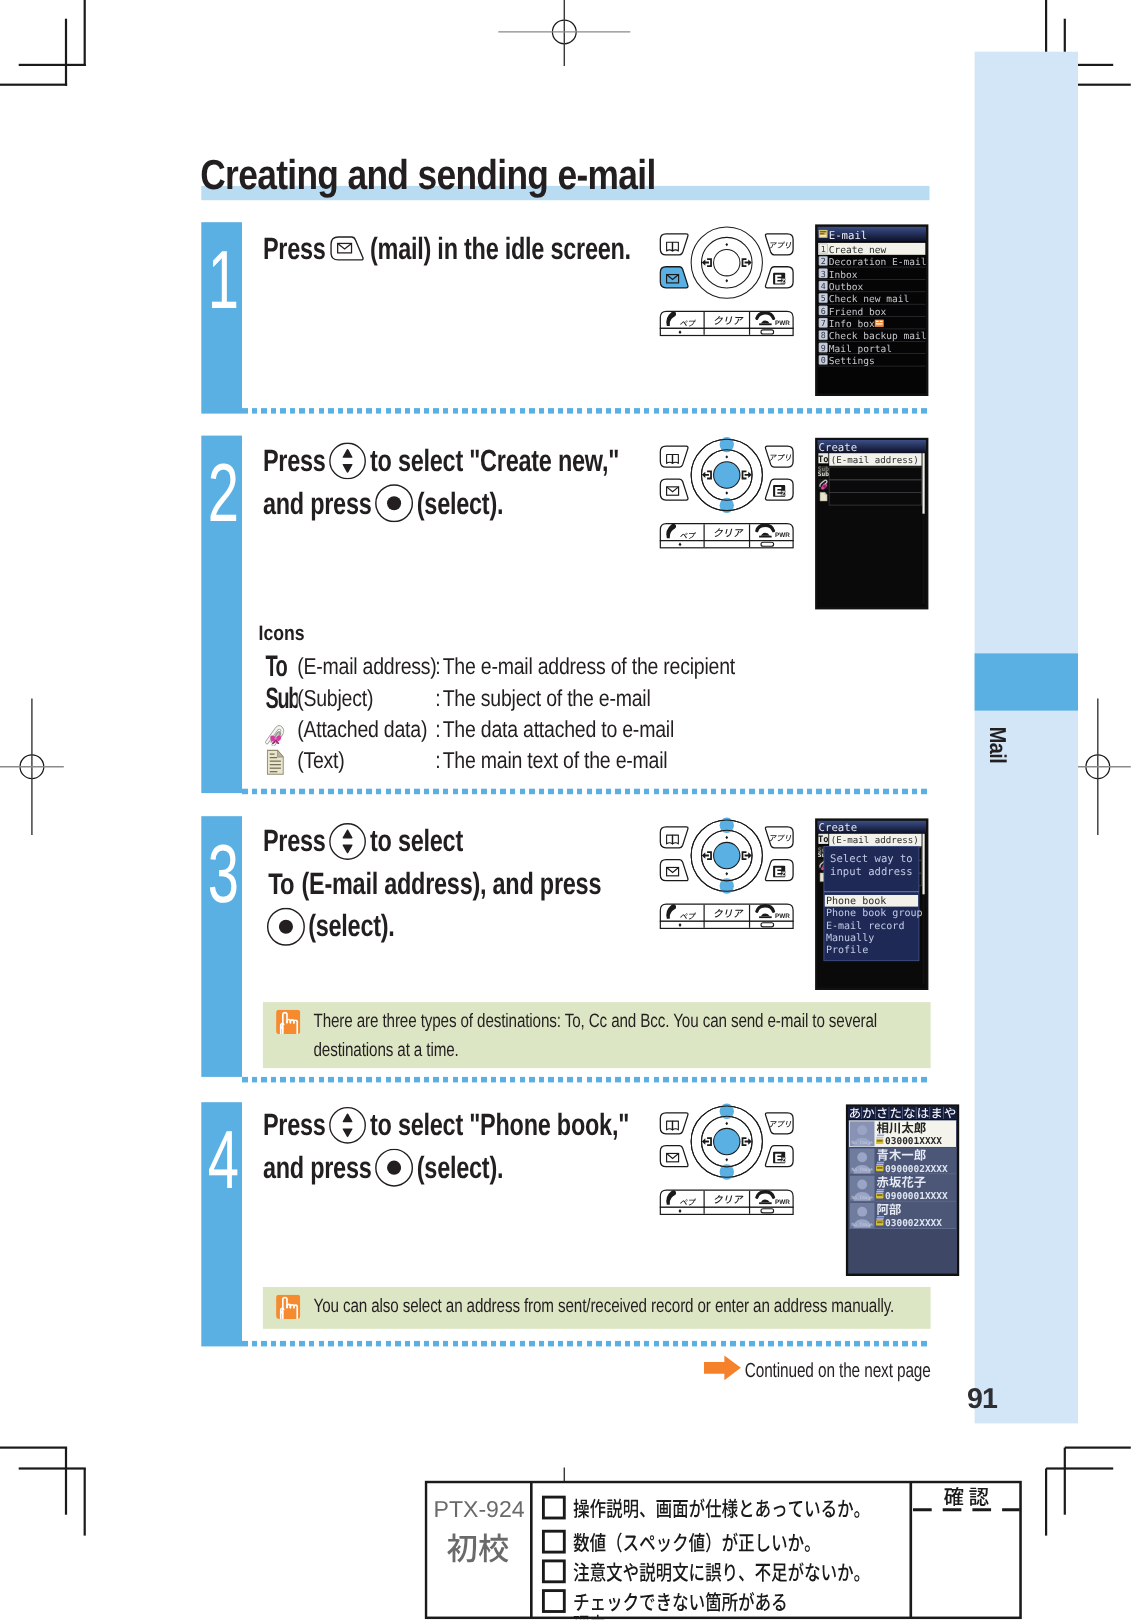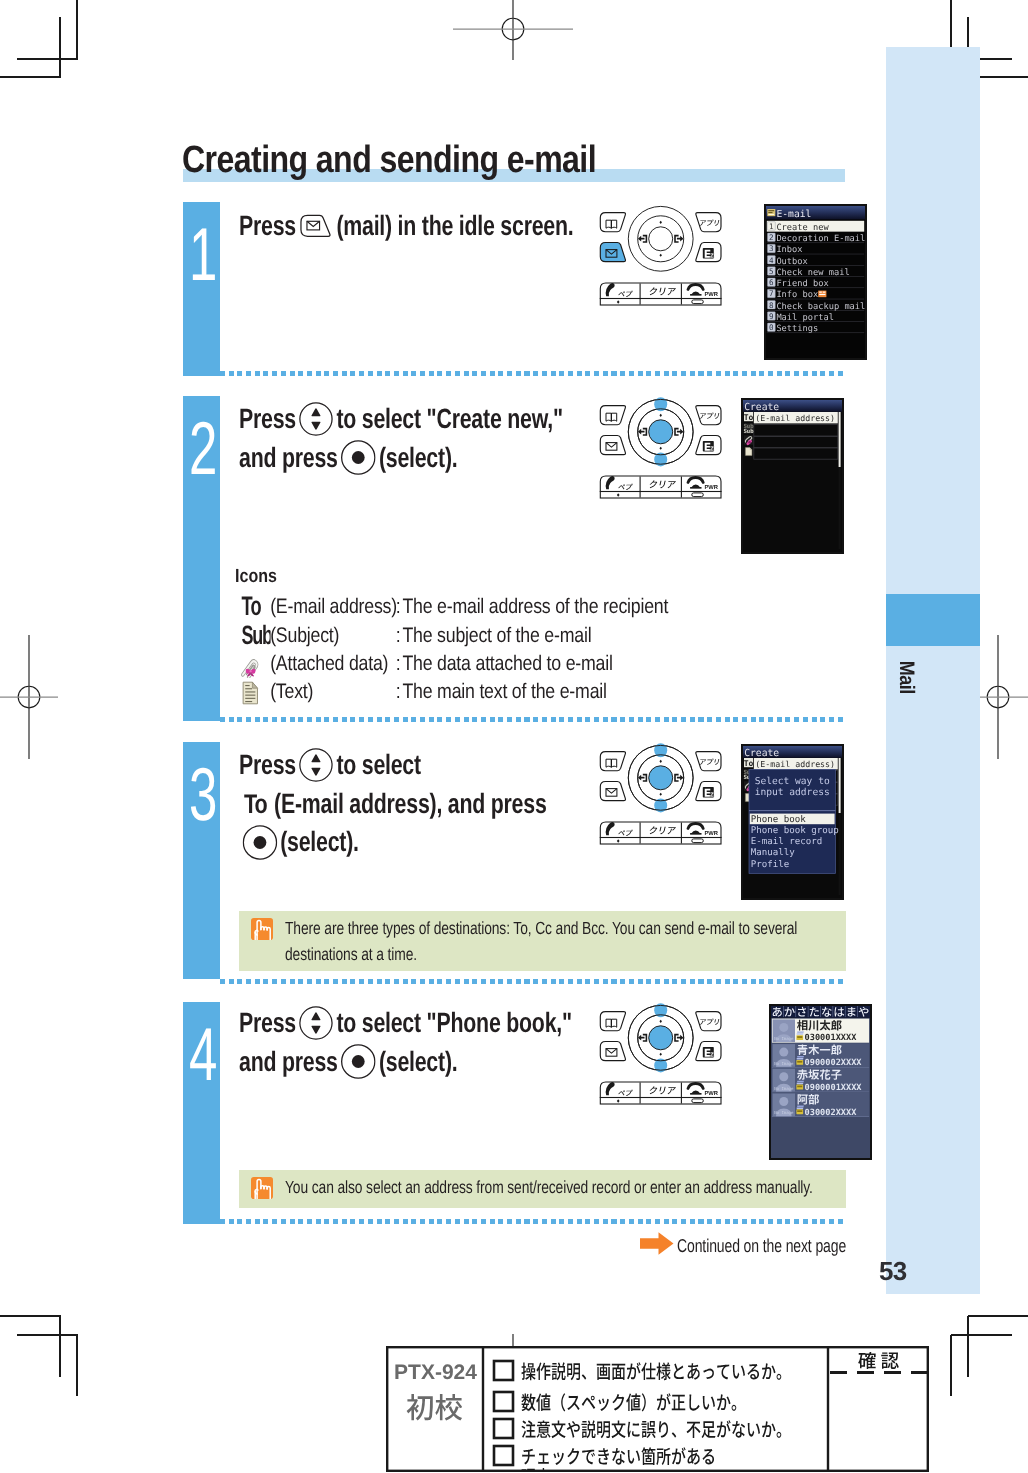--- a/index.html
+++ b/index.html
@@ -45,21 +45,21 @@
   .iconrow .legicon{width:34.5px;display:inline-flex;align-items:center;justify-content:flex-start;
                     align-self:flex-end;position:relative;top:2px;}
   .iconrow .leglabel{display:inline-block;width:148.5px;}
   .iconrow .legcolon{display:inline-block;width:8.0px;}
   .iconshead{position:absolute;font-size:19px;font-weight:bold;color:#231f20;
              transform:scaleX(0.845);transform-origin:0 0;}
   .contnext{position:absolute;font-size:18.5px;color:#231f20;letter-spacing:-0.15px;
             transform:scaleX(0.757);transform-origin:0 0;white-space:nowrap;}
   .kp{position:absolute;}
   .screen{position:absolute;padding:2px;background:#111;line-height:0;}
-  #proof{position:absolute;font-weight:bold;}
+  #proof{position:absolute;}
   .step{position:static;}
 </style>
 </head>
 <body>
 
 <div class="marks">
     <div class="cropmark" style="left:76.2px;top:-1.0px;width:1.5px;height:60.8px"></div>
     <div class="cropmark" style="left:17.0px;top:58.2px;width:60.8px;height:1.5px"></div>
     <div class="cropmark" style="left:59.2px;top:17.0px;width:1.5px;height:60.8px"></div>
     <div class="cropmark" style="left:0.0px;top:76.2px;width:60.8px;height:1.5px"></div>
@@ -94,21 +94,21 @@
       <circle cx="62.0" cy="62.0" r="10.8" fill="none" stroke="#1a1a1a" stroke-width="1.15"></circle>
       <path d="M62.0 32.0 V90.0" stroke="#3a3a3a" stroke-width="1.3"></path>
       <path d="M4.0 62.0 H120.0" stroke="#8a8a8a" stroke-width="1.25"></path>
     </svg>
   </div>
 <div id="paleband"></div>
 <div id="tabblock"></div>
 <div id="tablabel">
     <span>Mail</span>
   </div>
-<div id="pagenum">53</div>
+<div id="pagenum">91</div>
 <div id="titlebar"></div>
 <h1 id="title">Creating and sending e-mail</h1>
 <div class="step">
     <div class="stepbar" style="top:202px;height:174px"></div>
     <div class="stepnum" style="top:217px">1</div>
     <div class="instr" style="left:239px;top:207px">
       <div class="iline">
         <span>Press </span>
         <svg class="ii" width="34" height="26" viewBox="0 0 34 26" xmlns="http://www.w3.org/2000/svg">
           <path d="M2.0 9.0 q0 -6.6 6.6 -6.6 h12.0 q2.6 0 3.6 2.7 l6.6 15.8 q1.0 2.4 -1.6 2.4 h-20.6 q-6.6 0 -6.6 -6.6 z" fill="#fff" stroke="#231f20" stroke-width="1.25"></path>
@@ -151,21 +151,21 @@
         <path d="M8.2 93.3 q-2.0 -7.6 4.2 -12.5 q1.5 -1.2 2.9 -0.55 q1.35 0.65 1.35 2.2 q0 1.5 -1.35 2.25 q-1.8 0.95 -2.9 2.4 q-1.8 2.3 -1.5 5.6 q0.1 0.4 0.1 0.6 z" fill="#1a1a1a"></path>
         <path transform="translate(19.5,93.6) skewX(-13) scale(0.071)" d="M71 -61Q71 -58 73 -56Q75 -54 78 -54Q81 -54 83 -56Q85 -58 85 -61Q85 -63 83 -65Q81 -67 78 -67Q75 -67 73 -65Q71 -63 71 -61ZM66 -61Q66 -64 67 -67Q69 -70 72 -71Q75 -73 78 -73Q82 -73 84 -71Q87 -70 89 -67Q91 -64 91 -61Q91 -57 89 -54Q87 -51 84 -50Q82 -48 78 -48Q75 -48 72 -50Q69 -51 67 -54Q66 -57 66 -61ZM5 -27Q7 -29 8 -31Q10 -32 12 -34Q14 -36 16 -39Q18 -41 21 -45Q24 -48 26 -51Q29 -54 32 -57Q36 -62 40 -63Q44 -63 50 -58Q53 -55 57 -52Q60 -48 64 -44Q67 -41 70 -37Q74 -34 78 -29Q82 -25 86 -20Q91 -15 95 -11L86 -2Q83 -6 79 -11Q75 -15 71 -20Q67 -24 64 -28Q62 -30 59 -33Q57 -36 54 -39Q51 -42 49 -44Q47 -47 45 -48Q43 -51 41 -51Q39 -50 37 -47Q35 -45 33 -43Q31 -40 28 -37Q26 -34 24 -31Q22 -28 20 -26Q18 -24 17 -22Q15 -19 14 -18ZM180 -72Q180 -70 182 -68Q184 -66 187 -66Q189 -66 191 -68Q193 -70 193 -72Q193 -75 191 -77Q189 -79 187 -79Q184 -79 182 -77Q180 -75 180 -72ZM175 -72Q175 -76 177 -78Q178 -81 181 -82Q184 -84 187 -84Q190 -84 193 -82Q195 -81 197 -78Q198 -76 198 -72Q198 -69 197 -67Q195 -64 193 -63Q190 -61 187 -61Q184 -61 181 -63Q178 -64 177 -67Q175 -69 175 -72ZM185 -65Q185 -64 184 -63Q184 -61 184 -59Q183 -56 181 -51Q180 -46 178 -41Q176 -36 174 -31Q172 -27 169 -23Q164 -17 158 -12Q152 -7 145 -3Q138 2 129 4L120 -5Q130 -7 137 -11Q144 -15 150 -19Q155 -24 159 -29Q163 -33 165 -39Q168 -44 170 -49Q171 -55 172 -60Q170 -60 167 -60Q163 -60 158 -60Q153 -60 148 -60Q142 -60 137 -60Q132 -60 128 -60Q124 -60 123 -60Q120 -60 117 -59Q114 -59 112 -59V-70Q113 -70 115 -70Q117 -70 119 -70Q121 -70 123 -70Q124 -70 127 -70Q130 -70 134 -70Q138 -70 143 -70Q148 -70 152 -70Q157 -70 161 -70Q165 -70 167 -70Q170 -70 171 -70Q173 -70 174 -70Q176 -70 178 -70Z" fill="#1a1a1a"></path>
         <path transform="translate(50.0,91.7) skewX(-13) scale(0.09)" d="M88 -62Q88 -61 87 -59Q86 -58 86 -56Q84 -52 82 -46Q79 -40 76 -34Q73 -28 68 -22Q61 -14 52 -7Q42 -0 28 5L19 -3Q28 -6 36 -10Q43 -14 49 -18Q54 -23 59 -28Q63 -32 66 -37Q69 -43 71 -48Q73 -53 74 -57H38L42 -66Q44 -66 47 -66Q50 -66 54 -66Q58 -66 62 -66Q66 -66 69 -66Q72 -66 73 -66Q75 -66 77 -67Q79 -67 80 -67ZM55 -78Q54 -76 52 -73Q51 -70 50 -69Q47 -63 42 -57Q38 -50 31 -44Q25 -38 17 -33L9 -39Q15 -43 20 -48Q25 -52 29 -57Q33 -61 36 -65Q38 -69 40 -73Q41 -74 42 -77Q43 -79 44 -82ZM179 -77Q179 -75 179 -72Q178 -70 178 -67Q178 -65 178 -62Q178 -58 178 -55Q178 -52 178 -50Q178 -41 178 -35Q177 -29 176 -24Q174 -20 172 -16Q170 -13 167 -10Q164 -6 160 -3Q156 -0 151 2Q147 4 143 5L135 -4Q142 -6 148 -9Q155 -12 159 -17Q162 -20 163 -23Q165 -26 166 -30Q167 -34 167 -39Q167 -44 167 -50Q167 -52 167 -56Q167 -59 167 -62Q167 -65 167 -67Q167 -70 167 -72Q167 -75 167 -77ZM132 -76Q132 -74 132 -72Q132 -70 132 -68Q132 -68 132 -65Q132 -63 132 -59Q132 -56 132 -52Q132 -48 132 -45Q132 -41 132 -39Q132 -36 132 -35Q132 -33 132 -31Q132 -28 132 -27H121Q121 -28 121 -30Q121 -33 121 -35Q121 -36 121 -39Q121 -41 121 -45Q121 -48 121 -52Q121 -56 121 -59Q121 -63 121 -65Q121 -68 121 -68Q121 -70 121 -72Q121 -74 121 -76ZM294 -68Q293 -67 293 -66Q292 -64 291 -63Q289 -60 285 -55Q281 -50 277 -45Q272 -40 266 -36L258 -42Q261 -44 265 -47Q268 -50 270 -53Q273 -56 275 -58Q277 -61 279 -63Q277 -63 274 -63Q270 -63 266 -63Q261 -63 256 -63Q251 -63 245 -63Q240 -63 236 -63Q231 -63 228 -63Q225 -63 224 -63Q221 -63 218 -63Q215 -63 212 -63V-74Q215 -73 218 -73Q221 -73 224 -73Q225 -73 228 -73Q231 -73 236 -73Q241 -73 246 -73Q252 -73 257 -73Q262 -73 267 -73Q272 -73 275 -73Q278 -73 280 -73Q281 -73 282 -73Q284 -73 286 -73Q287 -73 288 -74ZM254 -54Q254 -47 253 -40Q253 -32 252 -26Q250 -20 247 -15Q244 -9 239 -4Q234 1 226 5L217 -3Q219 -4 222 -5Q224 -6 226 -8Q232 -11 235 -15Q238 -20 240 -24Q242 -29 242 -35Q243 -40 243 -46Q243 -48 243 -50Q243 -52 242 -54Z" fill="#1a1a1a"></path>
         <path d="M88.6 86.2 q1.75 -6.3 9.0 -6.3 q7.25 0 9.0 6.3 q0.38 1.3 -1.1 1.65 q-1.32 0.33 -1.75 -1.0 q-1.28 -3.85 -6.15 -3.85 q-4.9 0 -6.15 3.85 q-0.43 1.33 -1.75 1.0 q-1.42 -0.35 -1.1 -1.65 z" fill="#1a1a1a"></path>
         <path d="M93.7 91.0 q1.25 -2.6 4.0 -2.6 q2.8 0 4.05 2.6 z" fill="#1a1a1a"></path>
         <rect x="92.1" y="91.0" width="11.4" height="1.65" fill="#1a1a1a"></rect>
         <text x="106.5" y="92.6" font-family="Liberation Sans, sans-serif" font-size="5.8" font-weight="bold" fill="#1a1a1a">PWR</text>
         <path d="M20.2 97.2 l1.35 1.75 l-1.35 1.75 l-1.35 -1.75 z" fill="#1a1a1a"></path>
         <rect x="93.8" y="96.9" width="11.5" height="3.7" rx="1.85" fill="#fff" stroke="#1a1a1a" stroke-width="1.0"></rect>
       </svg></div>
-    <div class="screen" style="left:764px;top:204px"><svg width="99" height="152" viewBox="0 0 99 152" xmlns="http://www.w3.org/2000/svg" class="scr-svg">
+    <div class="screen" style="left:741px;top:204px"><svg width="99" height="152" viewBox="0 0 99 152" xmlns="http://www.w3.org/2000/svg" class="scr-svg">
         <defs>
           <linearGradient id="tbg" x1="0" y1="0" x2="0" y2="1">
             <stop offset="0" stop-color="#3c4f86"></stop>
             <stop offset="0.55" stop-color="#212c53"></stop>
             <stop offset="1" stop-color="#0d1026"></stop>
           </linearGradient>
         </defs>
         <rect width="99" height="152" fill="#050505"></rect>
         <rect x="0" y="0" width="99" height="13.4" fill="url(#tbg)"></rect>
         <rect x="1.3" y="3.0" width="8.0" height="7.2" fill="#d8c274"></rect>

